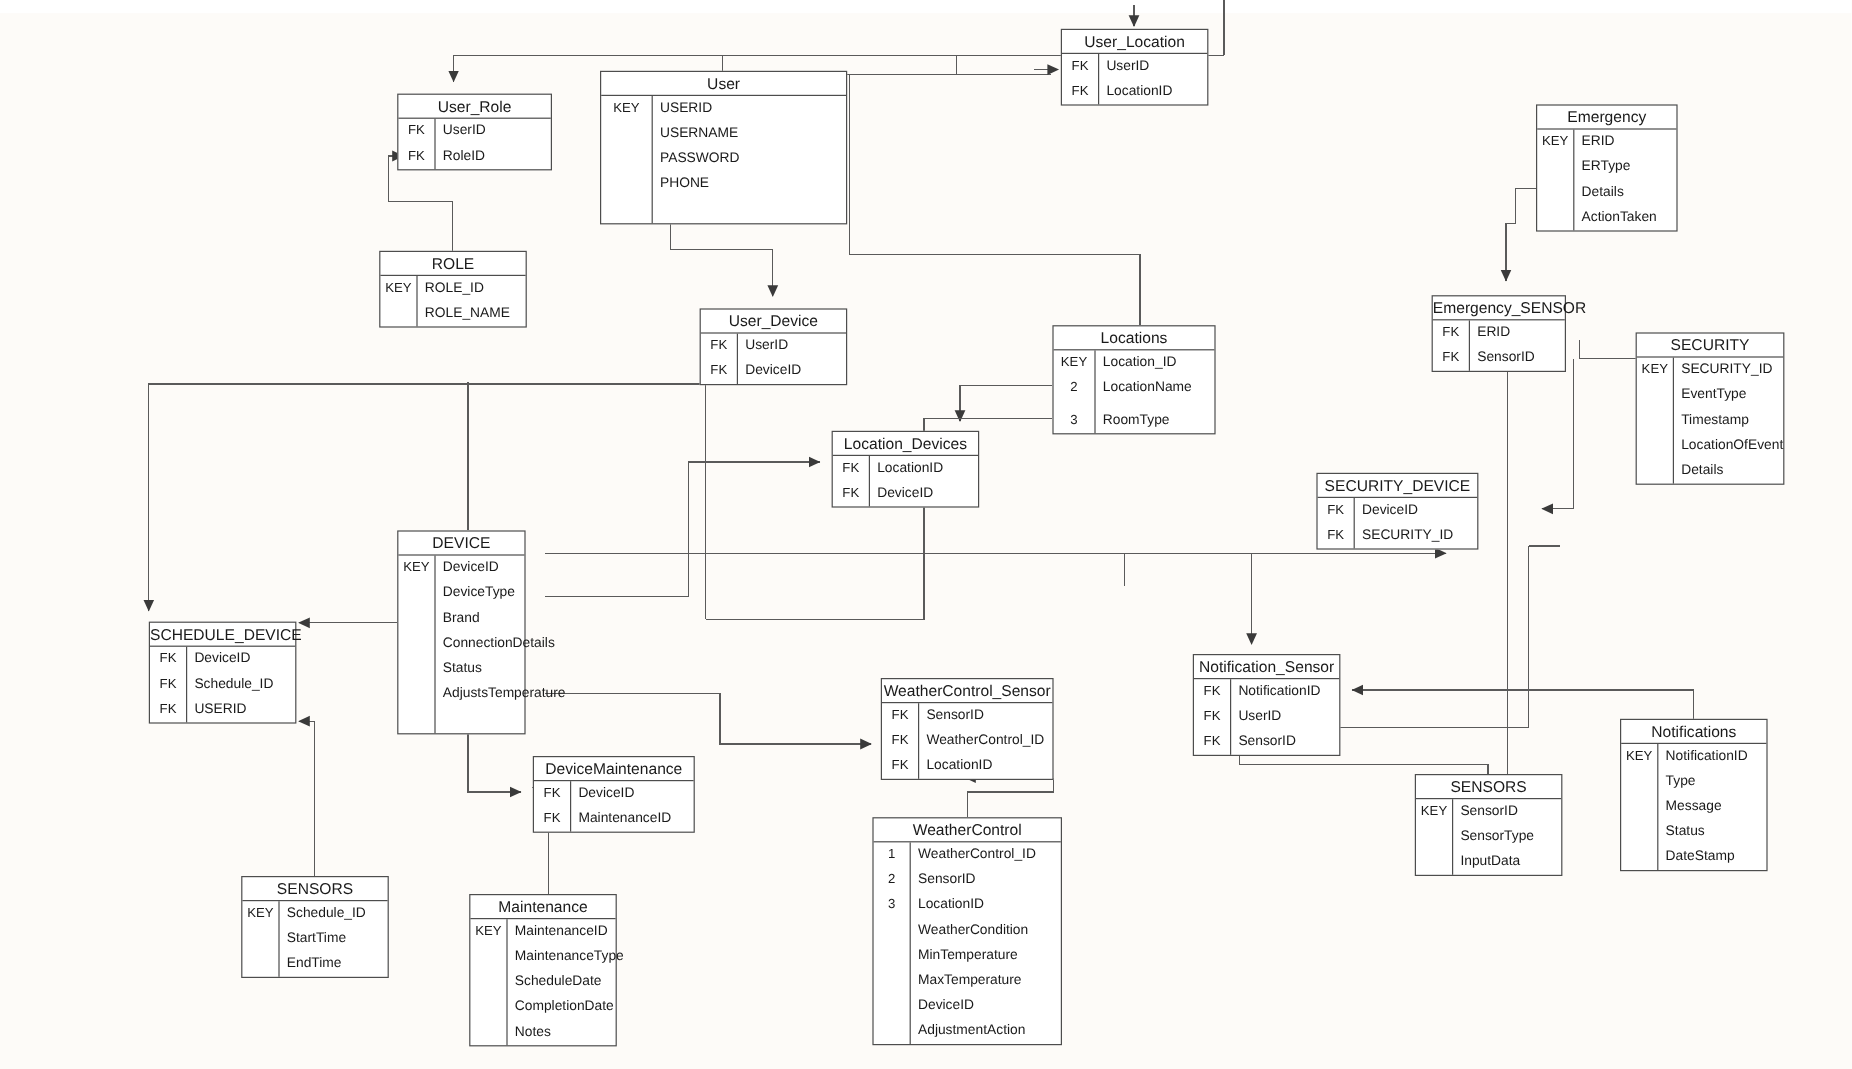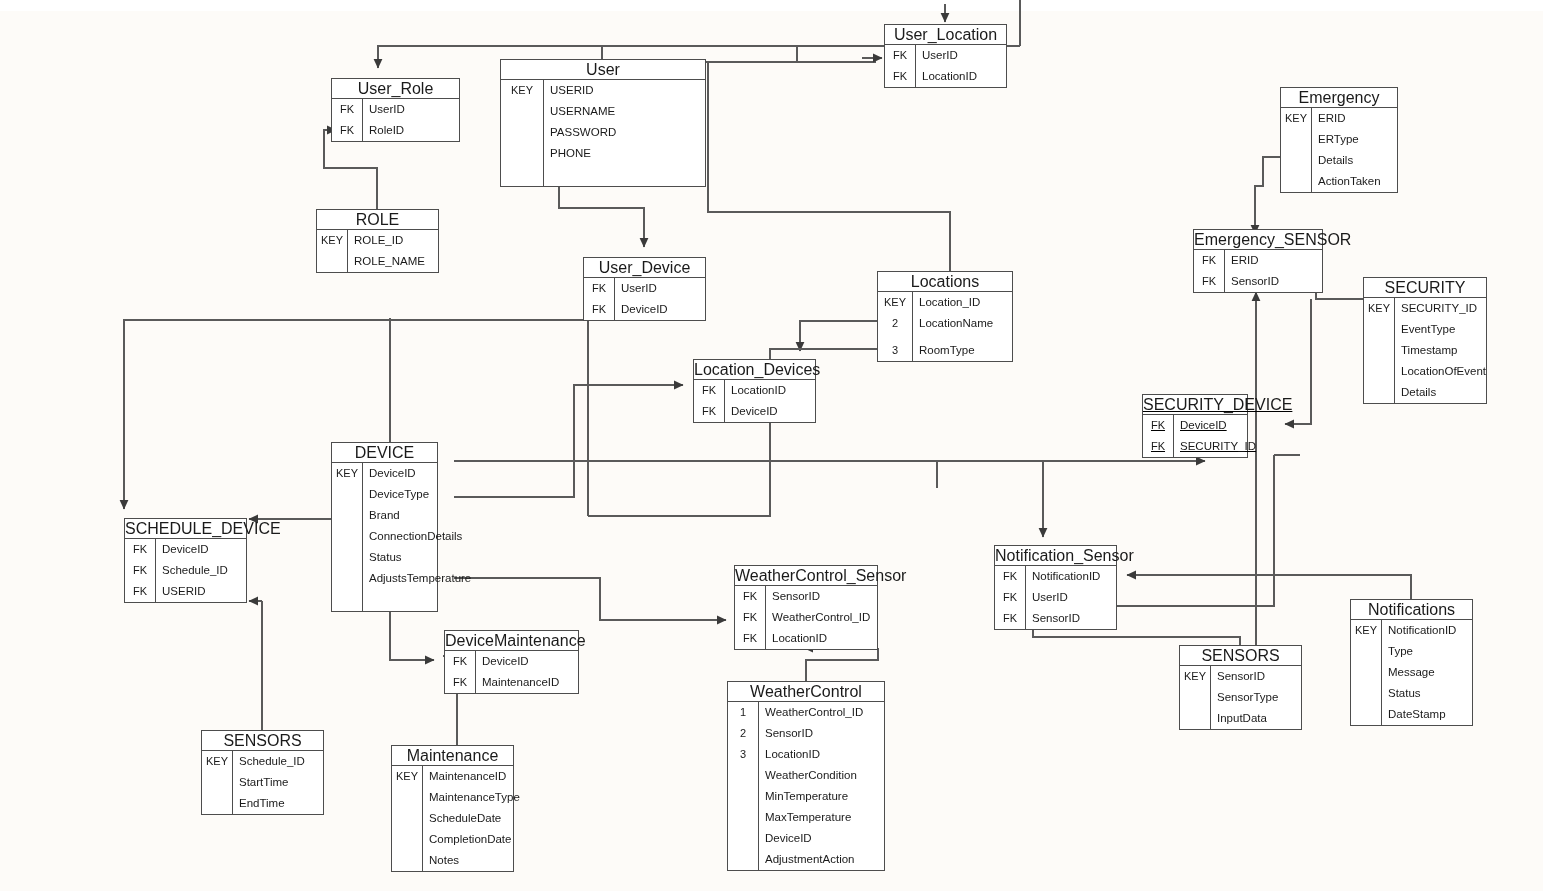--- a/index.html
+++ b/index.html
@@ -27,21 +27,21 @@
     position:absolute;
     background:#ffffff;
     border:1px solid #4d4d4d;
     box-sizing:border-box;
     z-index:5;
   }
   .tbl .thead{
     height:19px;
     line-height:19px;
     text-align:center;
-    font-size:16px;
+    font-size:13px;
     color:#1a1a1a;
     border-bottom:1px solid #4d4d4d;
     white-space:nowrap;
     overflow:visible;
   }
   .tbl .tbody{
     position:relative;
   }
   .tbl .row{
     height:21px;
@@ -233,21 +233,21 @@
           <div class="row">
             <div class="kcell" style="width: 30px; min-width: 30px;">KEY</div>
             <div class="ncell">ROLE_ID</div>
           </div>
           <div class="row">
             <div class="kcell" style="width: 30px; min-width: 30px;"></div>
             <div class="ncell">ROLE_NAME</div>
           </div>
         </div>
       </div>
-      <div class="tbl" style="left: 1193px; top: 229px; width: 130px;">
+      <div class="tbl" style="left: 1193px; top: 246px; width: 112px;">
         <div class="thead">Emergency_SENSOR</div>
         <div class="tbody">
           <div class="divider" style="left: 30px;"></div>
           <div class="row">
             <div class="kcell" style="width: 30px; min-width: 30px;">FK</div>
             <div class="ncell">ERID</div>
           </div>
           <div class="row">
             <div class="kcell" style="width: 30px; min-width: 30px;">FK</div>
             <div class="ncell">SensorID</div>
@@ -319,21 +319,21 @@
           <div class="row">
             <div class="kcell" style="width: 30px; min-width: 30px;">FK</div>
             <div class="ncell">LocationID</div>
           </div>
           <div class="row">
             <div class="kcell" style="width: 30px; min-width: 30px;">FK</div>
             <div class="ncell">DeviceID</div>
           </div>
         </div>
       </div>
-      <div class="tbl" style="left: 1142px; top: 394px; width: 106px; text-decoration: underline;">
+      <div class="tbl" style="left: 1097px; top: 394px; width: 135px;">
         <div class="thead">SECURITY_DEVICE</div>
         <div class="tbody">
           <div class="divider" style="left: 30px;"></div>
           <div class="row">
             <div class="kcell" style="width: 30px; min-width: 30px;">FK</div>
             <div class="ncell">DeviceID</div>
           </div>
           <div class="row">
             <div class="kcell" style="width: 30px; min-width: 30px;">FK</div>
             <div class="ncell">SECURITY_ID</div>

